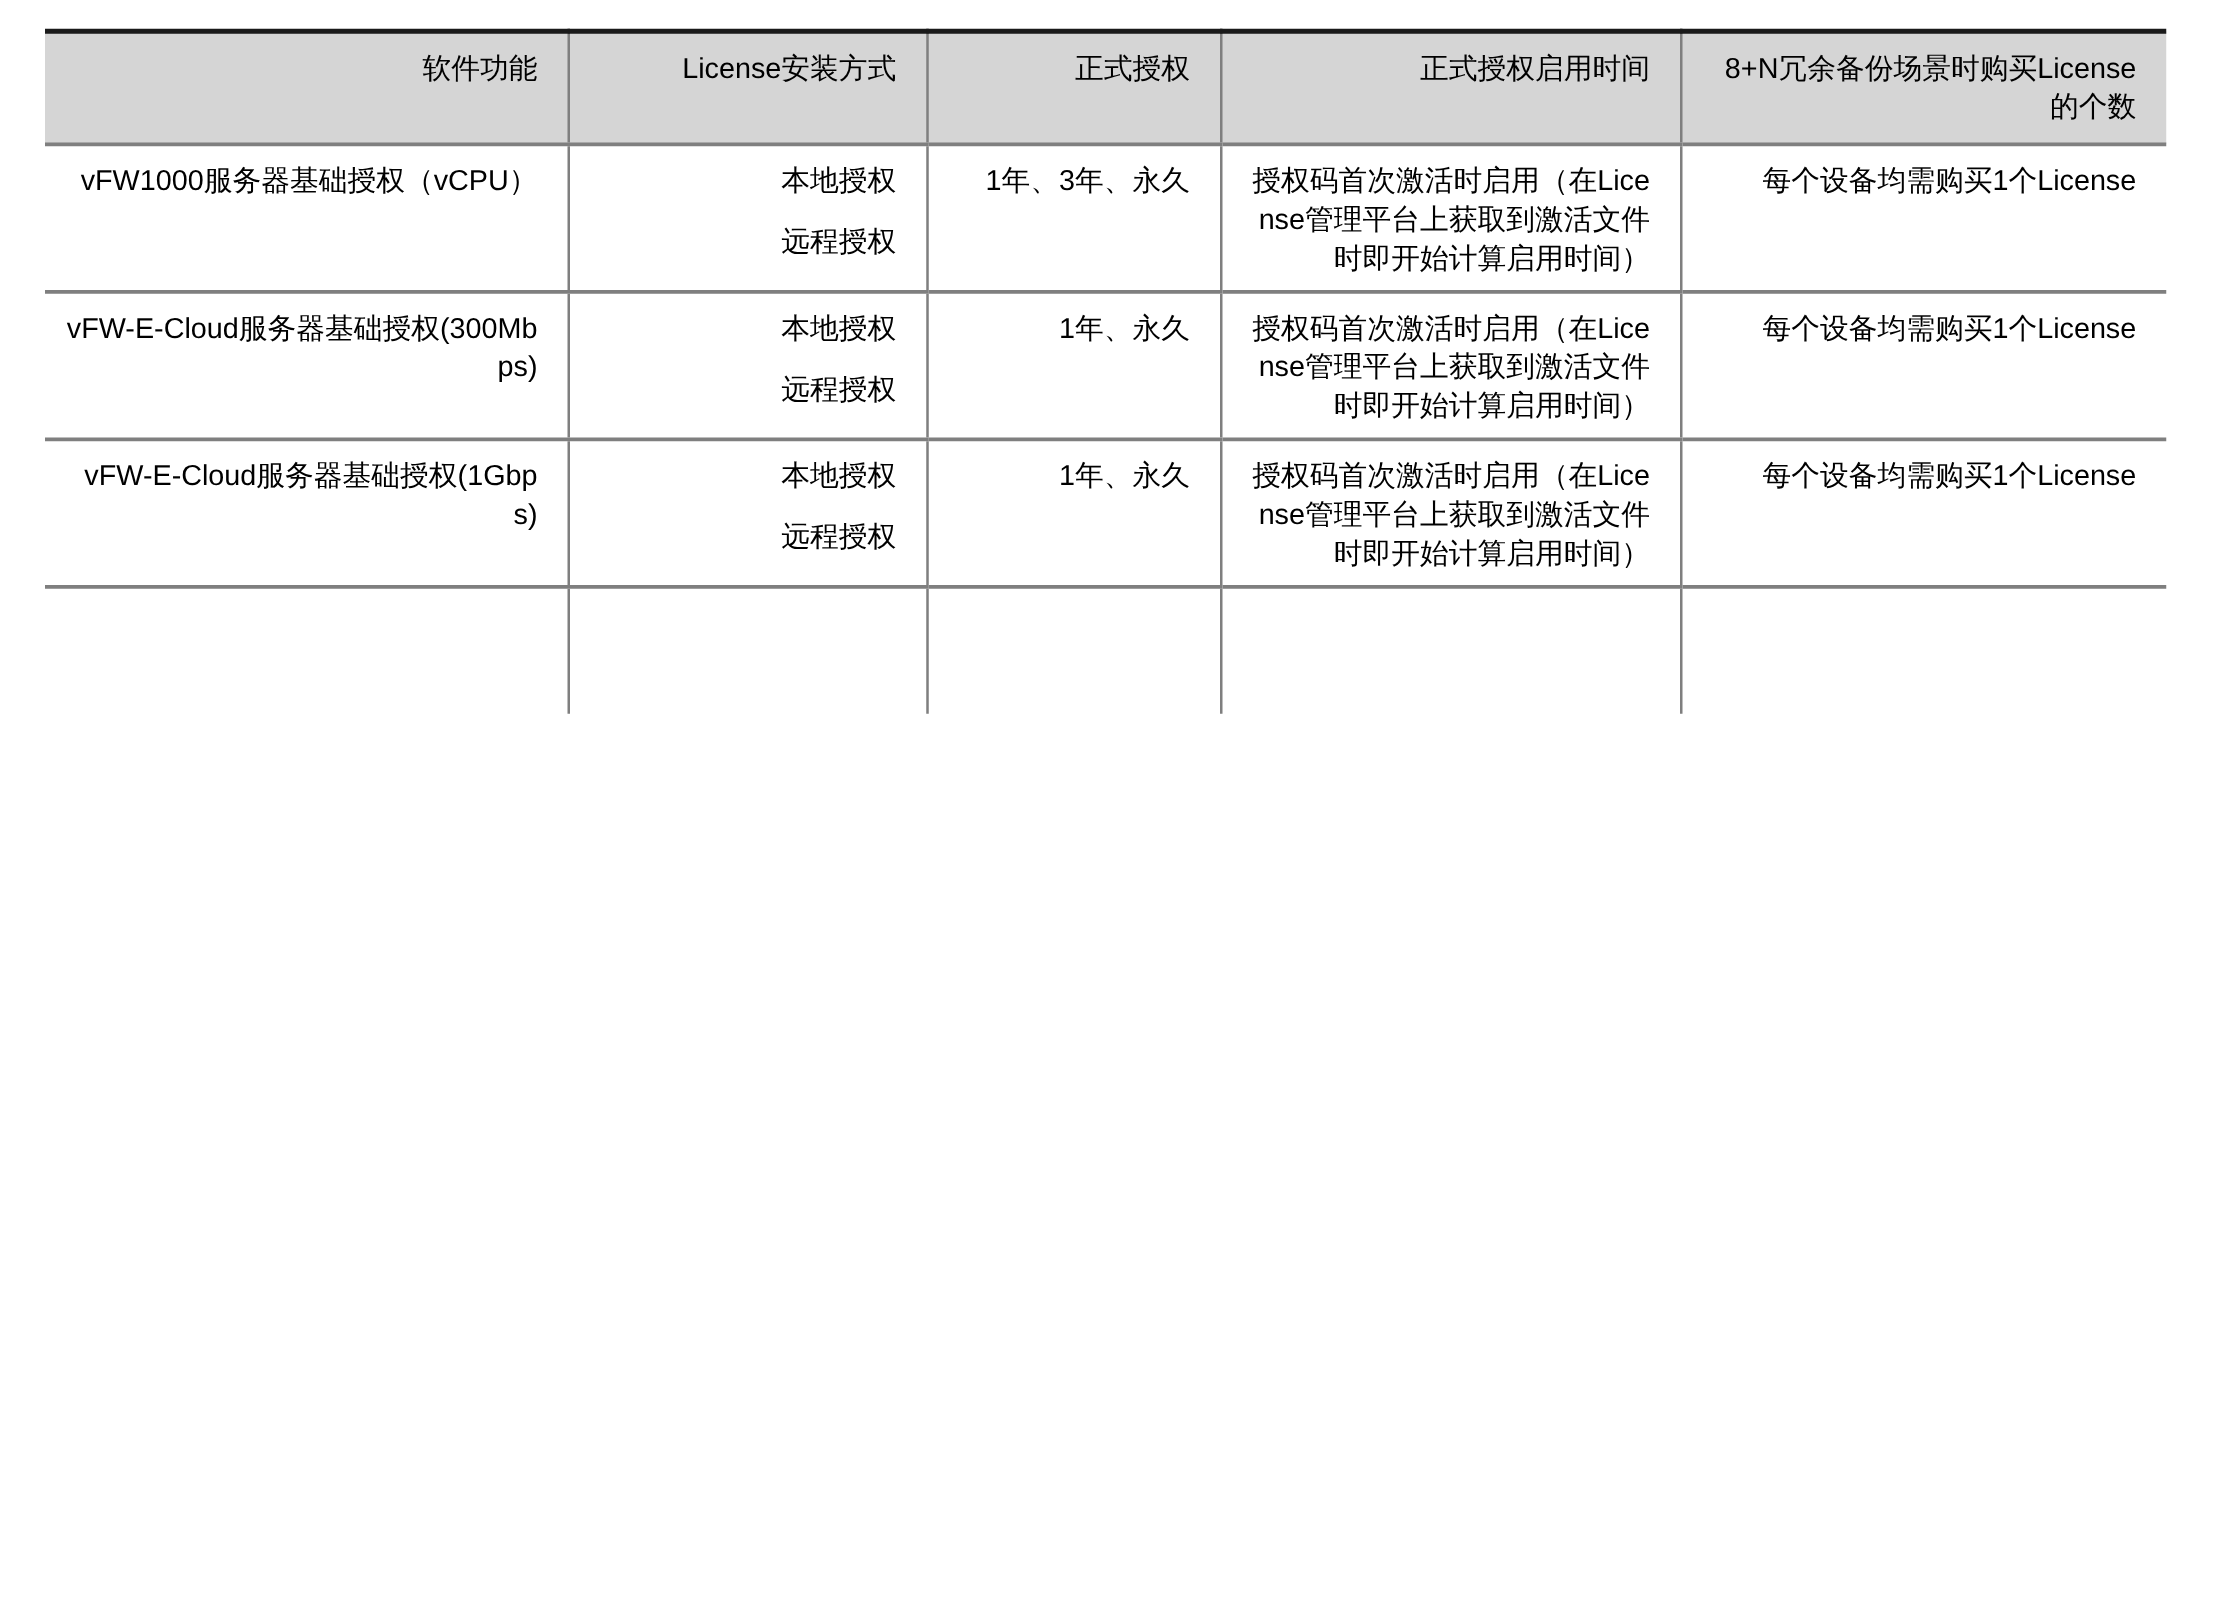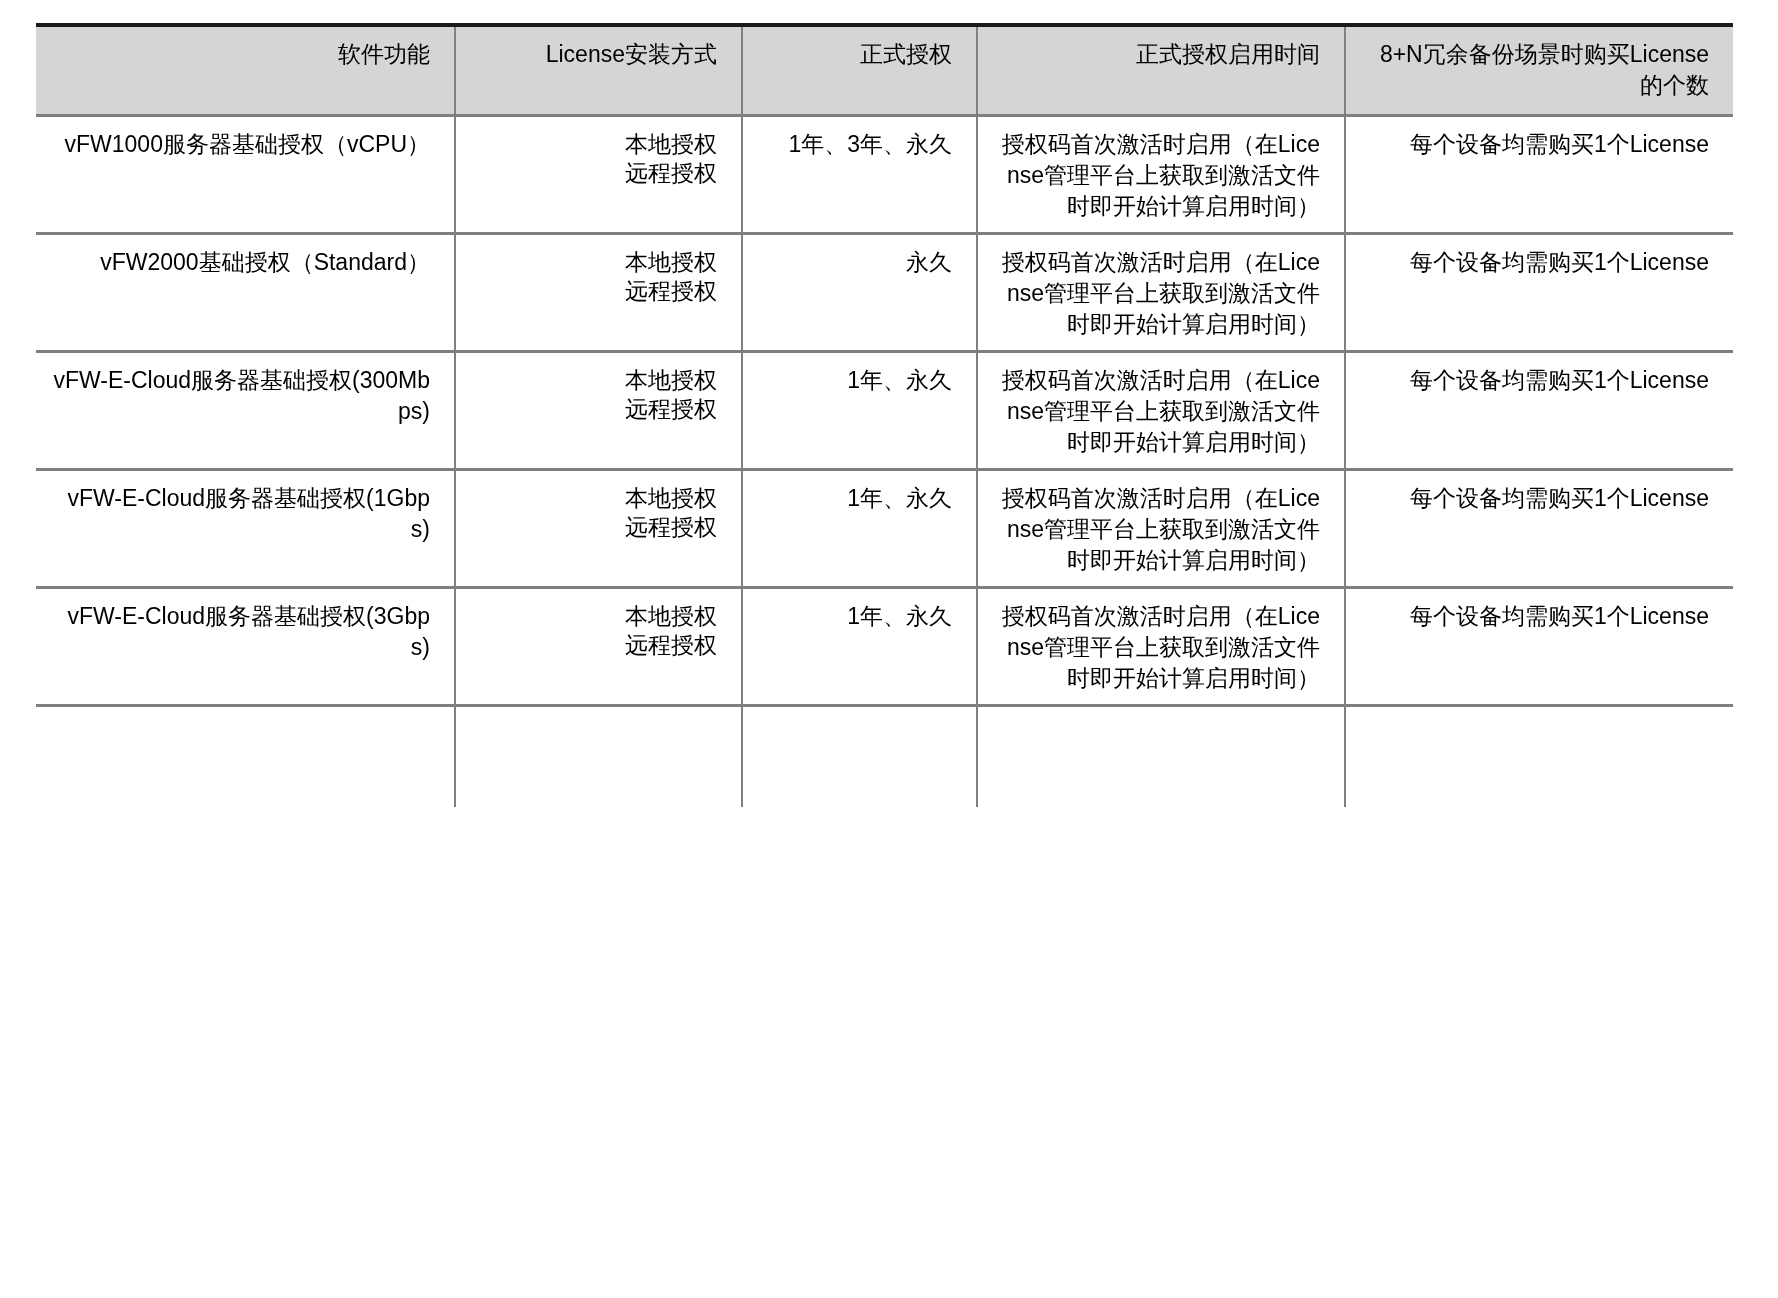--- a/index.html
+++ b/index.html
@@ -27,21 +27,21 @@
     word-break:break-all;
   }
   thead th{
     background:var(--header-bg);
     height:90px;
     border-bottom:3px solid var(--border-gray);
   }
   tbody td{height:102px;}
   tbody tr+tr td{border-top:3px solid var(--border-gray);}
   th+th,td+td{border-left:2px solid var(--border-gray);}
-  .para+.para{margin-top:0;font-family:Liberation Mono, monospace;}
+  .para+.para{margin-top:18px;}
 </style>
 </head>
 <body>
 
 <div class="doc">
   <table class="lic">
     <colgroup>
       <col style="width:419px">
       <col style="width:287px">
       <col style="width:235px">
@@ -61,38 +61,20 @@
         <tr>
           <td>
             <div class="para">vFW1000服务器基础授权（vCPU）</div>
           </td>
           <td>
             <div class="para">本地授权</div>
             <div class="para">远程授权</div>
           </td>
           <td>
             <div class="para">1年、3年、永久</div>
-          </td>
-          <td>
-            <div class="para">授权码首次激活时启用（在License管理平台上获取到激活文件时即开始计算启用时间）</div>
-          </td>
-          <td>
-            <div class="para">每个设备均需购买1个License</div>
-          </td>
-        </tr>
-        <tr>
-          <td>
-            <div class="para">vFW2000基础授权（Standard）</div>
-          </td>
-          <td>
-            <div class="para">本地授权</div>
-            <div class="para">远程授权</div>
-          </td>
-          <td>
-            <div class="para">永久</div>
           </td>
           <td>
             <div class="para">授权码首次激活时启用（在License管理平台上获取到激活文件时即开始计算启用时间）</div>
           </td>
           <td>
             <div class="para">每个设备均需购买1个License</div>
           </td>
         </tr>
         <tr>
           <td>
@@ -124,38 +106,20 @@
             <div class="para">1年、永久</div>
           </td>
           <td>
             <div class="para">授权码首次激活时启用（在License管理平台上获取到激活文件时即开始计算启用时间）</div>
           </td>
           <td>
             <div class="para">每个设备均需购买1个License</div>
           </td>
         </tr>
         <tr>
-          <td>
-            <div class="para">vFW-E-Cloud服务器基础授权(3Gbps)</div>
-          </td>
-          <td>
-            <div class="para">本地授权</div>
-            <div class="para">远程授权</div>
-          </td>
-          <td>
-            <div class="para">1年、永久</div>
-          </td>
-          <td>
-            <div class="para">授权码首次激活时启用（在License管理平台上获取到激活文件时即开始计算启用时间）</div>
-          </td>
-          <td>
-            <div class="para">每个设备均需购买1个License</div>
-          </td>
-        </tr>
-        <tr>
           <td></td>
           <td></td>
           <td></td>
           <td></td>
           <td></td>
         </tr>
       </tbody>
   </table>
 </div>
 

